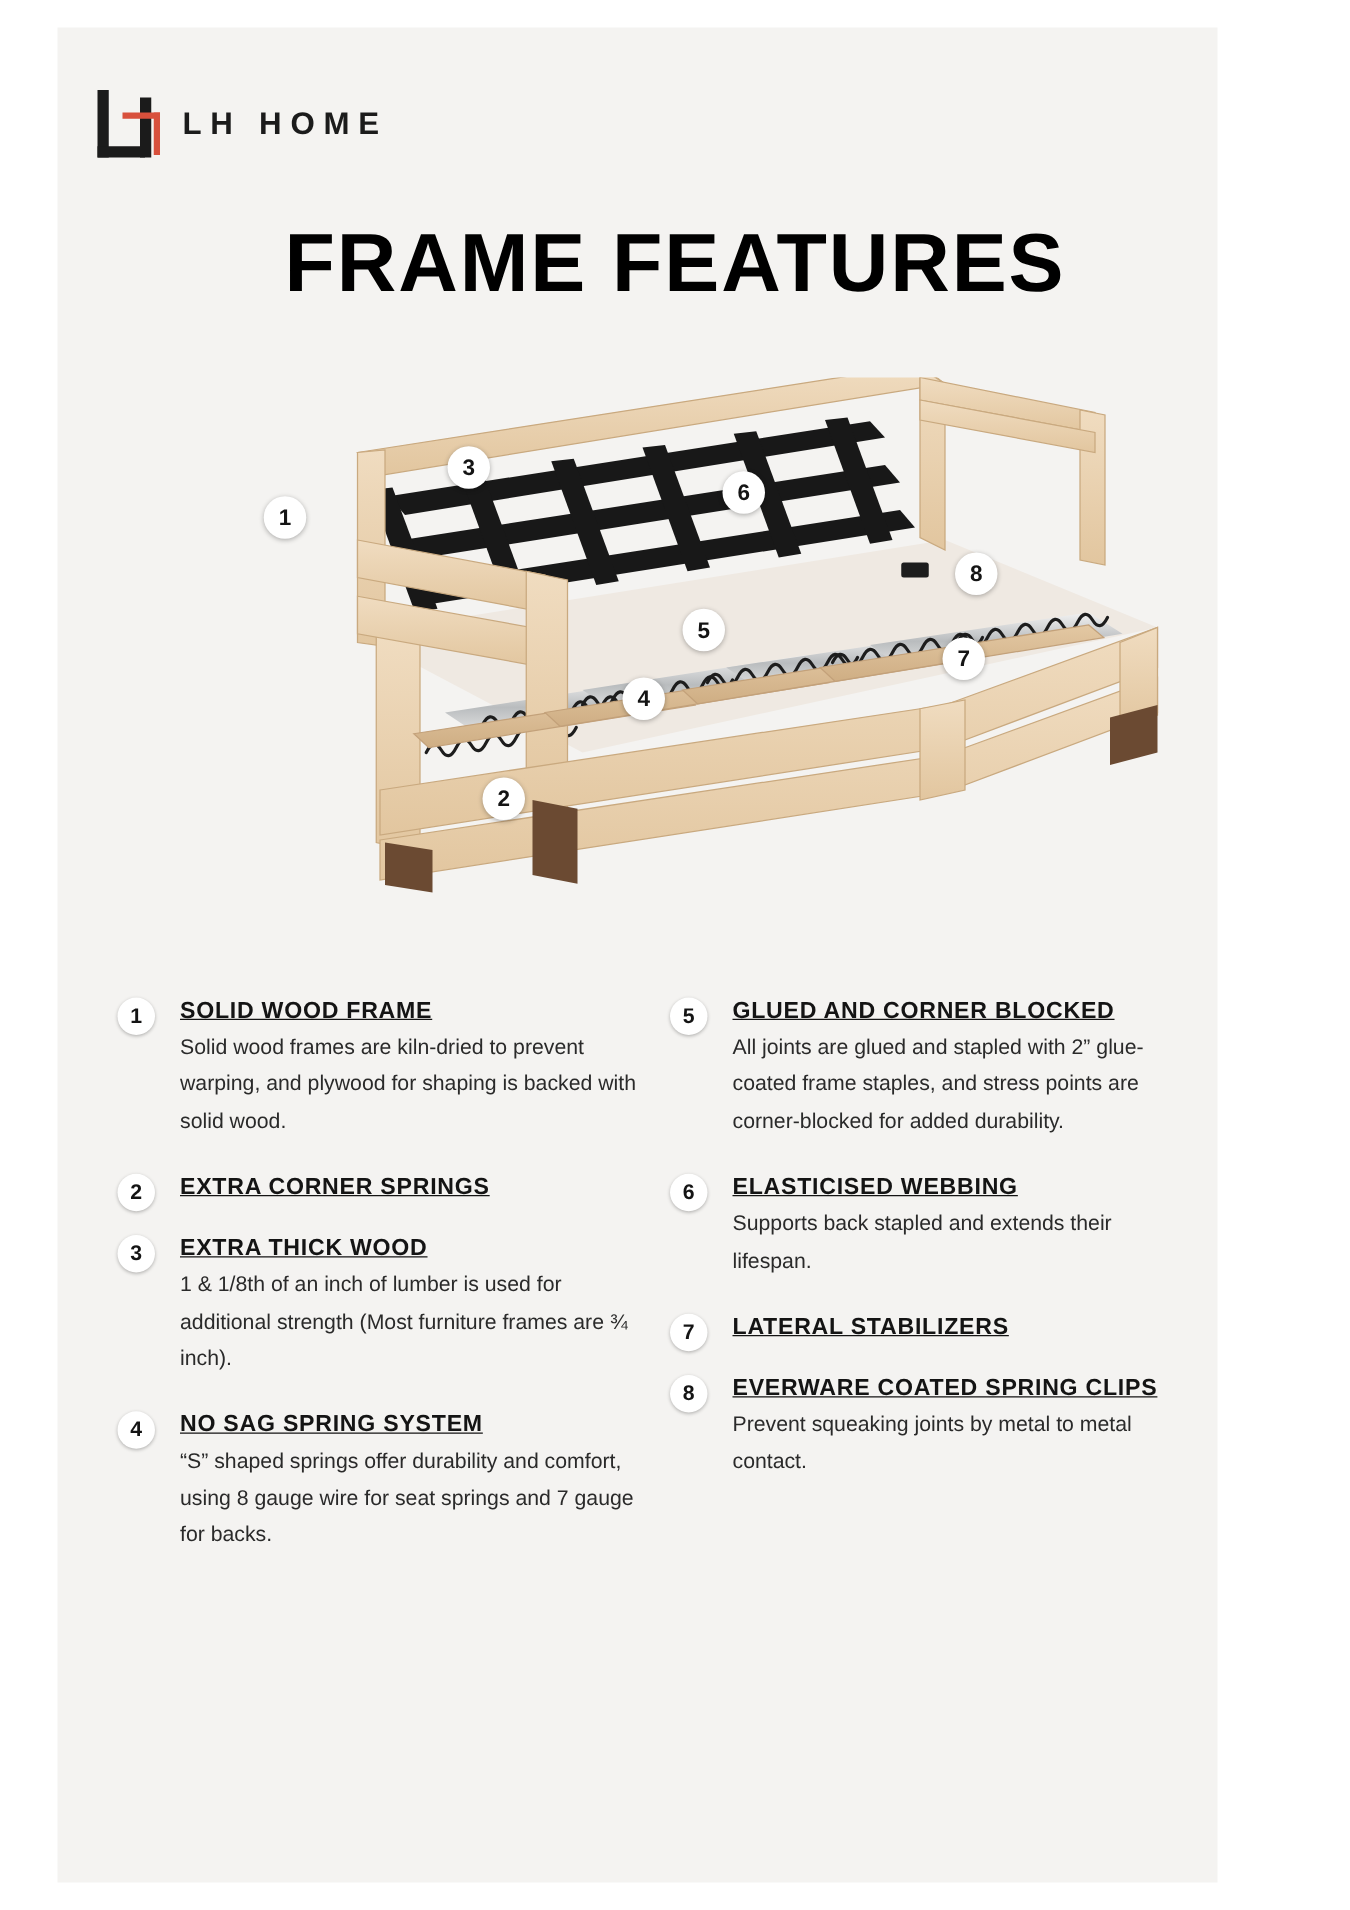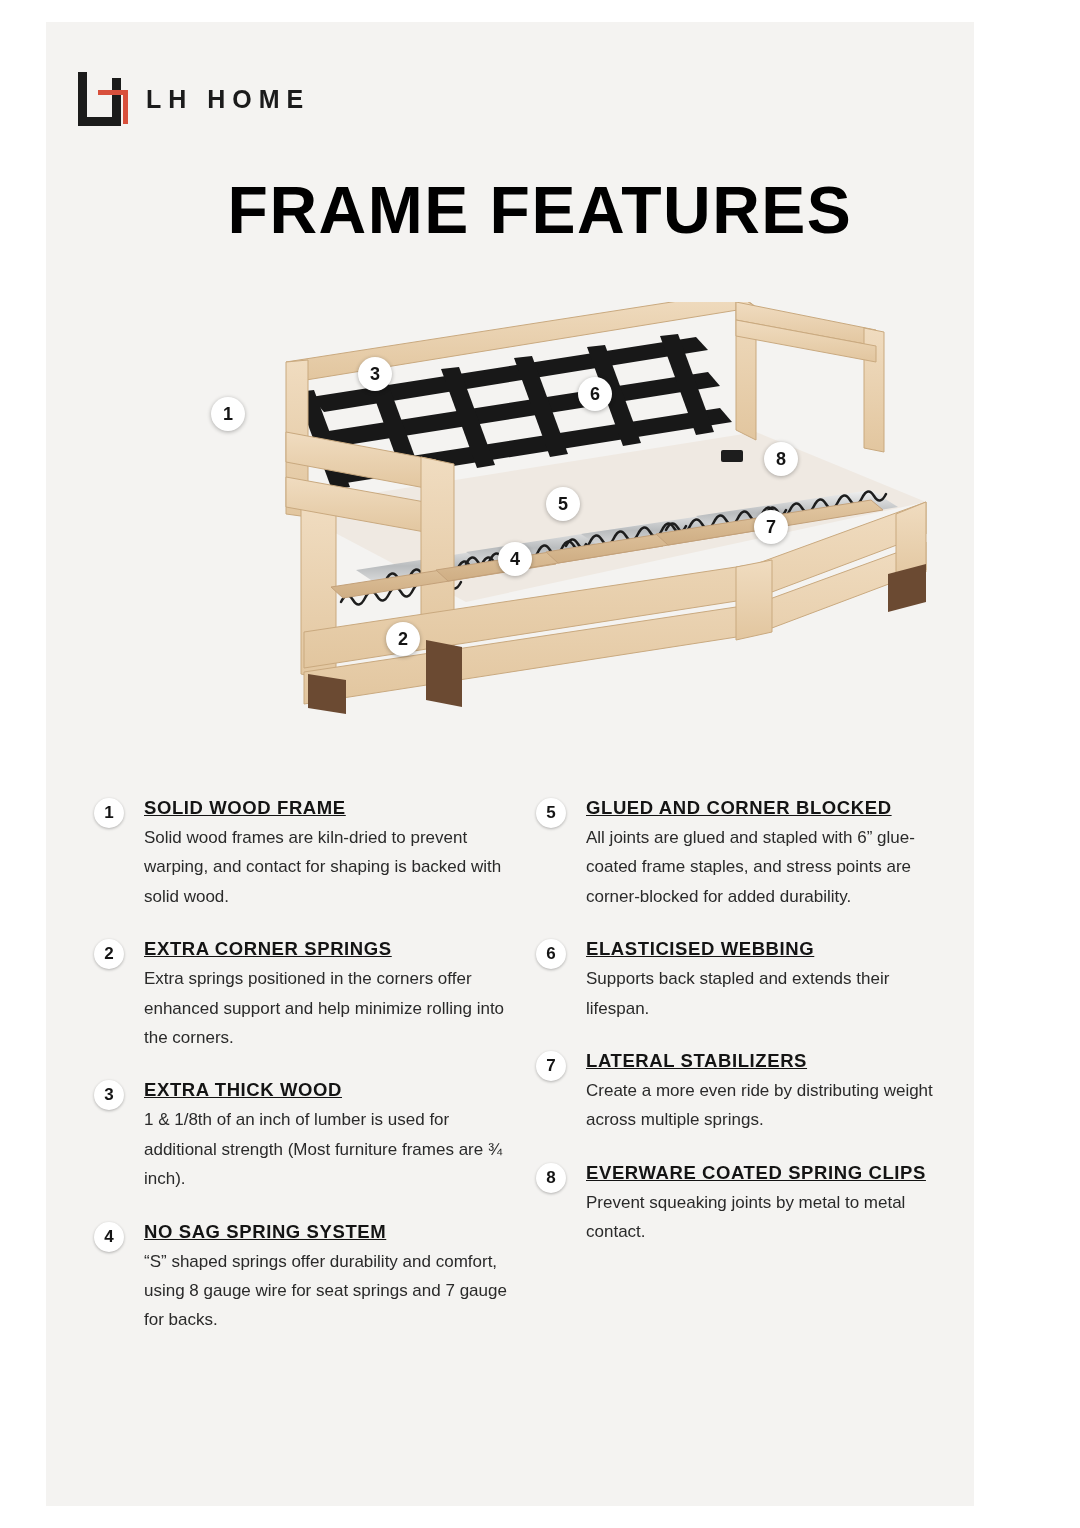--- a/index.html
+++ b/index.html
@@ -282,27 +282,26 @@
     <div class="callout" style="left:442px; top:75px;">6</div>
     <div class="callout" style="left:618px; top:208px;">7</div>
     <div class="callout" style="left:628px; top:140px;">8</div>
   </div>
 
   <div class="col col-left">
 
     <div class="feature">
       <div class="badge">1</div>
       <h3>SOLID WOOD FRAME</h3>
-      <p>Solid wood frames are kiln-dried to prevent warping, and contact for shaping is backed with solid wood.</p>
+      <p>Solid wood frames are kiln-dried to prevent warping, and plywood for shaping is backed with solid wood.</p>
     </div>
 
     <div class="feature">
       <div class="badge">2</div>
       <h3>EXTRA CORNER SPRINGS</h3>
-      <p>Extra springs positioned in the corners offer enhanced support and help minimize rolling into the corners.</p>
     </div>
 
     <div class="feature">
       <div class="badge">3</div>
       <h3>EXTRA THICK WOOD</h3>
       <p>1 &amp; 1/8th of an inch of lumber is used for additional strength (Most furniture frames are ¾ inch).</p>
     </div>
 
     <div class="feature">
       <div class="badge">4</div>
@@ -310,33 +309,32 @@
       <p>“S” shaped springs offer durability and comfort, using 8 gauge wire for seat springs and 7 gauge for backs.</p>
     </div>
 
   </div>
 
   <div class="col col-right">
 
     <div class="feature">
       <div class="badge">5</div>
       <h3>GLUED AND CORNER BLOCKED</h3>
-      <p>All joints are glued and stapled with 6” glue-coated frame staples, and stress points are corner-blocked for added durability.</p>
+      <p>All joints are glued and stapled with 2” glue-coated frame staples, and stress points are corner-blocked for added durability.</p>
     </div>
 
     <div class="feature">
       <div class="badge">6</div>
       <h3>ELASTICISED WEBBING</h3>
       <p>Supports back stapled and extends their lifespan.</p>
     </div>
 
     <div class="feature">
       <div class="badge">7</div>
       <h3>LATERAL STABILIZERS</h3>
-      <p>Create a more even ride by distributing weight across multiple springs.</p>
     </div>
 
     <div class="feature">
       <div class="badge">8</div>
       <h3>EVERWARE COATED SPRING CLIPS</h3>
       <p>Prevent squeaking joints by metal to metal contact.</p>
     </div>
 
   </div>
 

